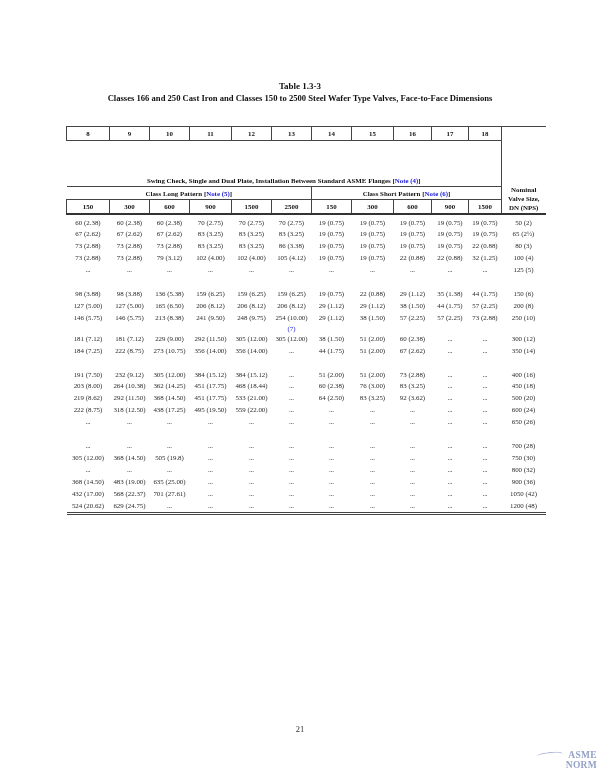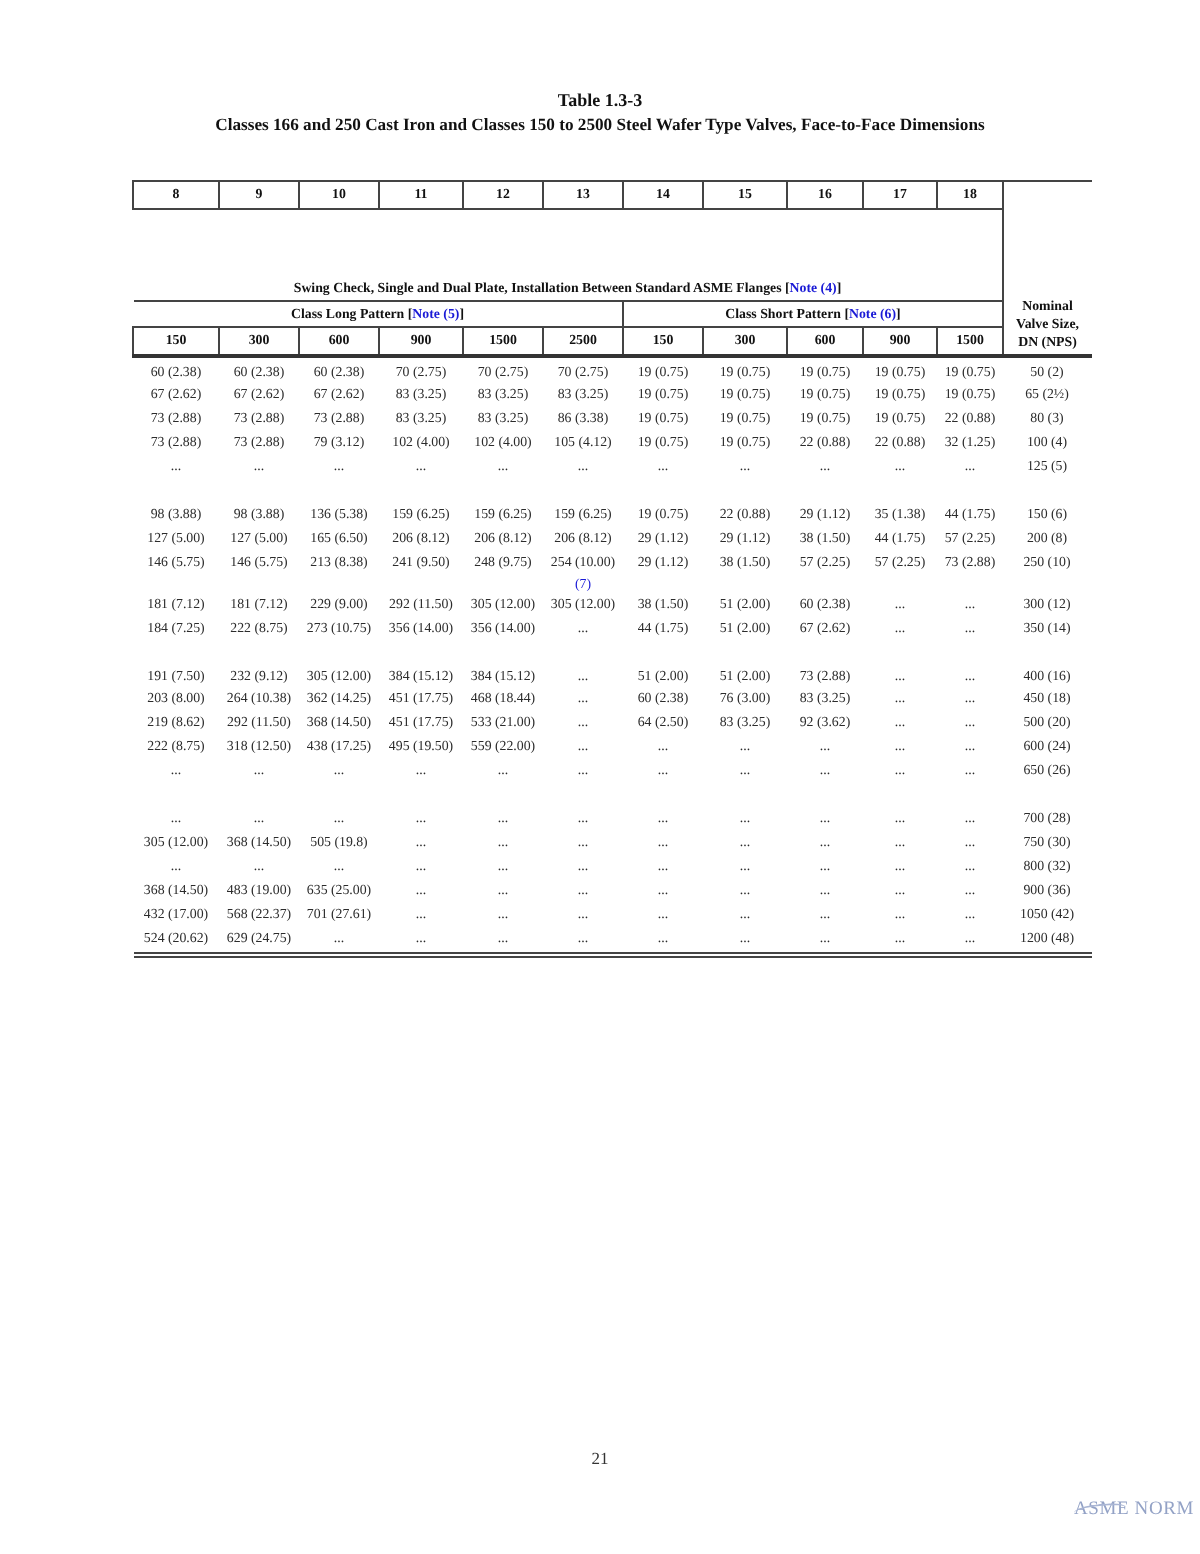--- a/index.html
+++ b/index.html
@@ -1,19 +1,19 @@
 <!DOCTYPE html>
 <html><head>
 <meta charset="utf-8">
 <style>
   * { margin:0; padding:0; box-sizing:border-box; }
   html,body { width:600px; height:777px; background:#ffffff; font-family:"Liberation Serif","DejaVu Serif",serif; color:#222; }
   .page { position:relative; width:600px; height:777px; overflow:hidden; }
 
-  .title-block { padding-top:44px; text-align:center; }
+  .title-block { padding-top:80px; text-align:center; }
   .table-no { font-size:9px; font-weight:bold; color:#111; line-height:12px; }
   .table-title { font-size:8.6px; font-weight:bold; color:#111; line-height:13px; }
 
   table.ff { border-collapse:collapse; table-layout:fixed; width:479px; margin:21px 0 0 66px;
              border-bottom:3px double #444; }
   table.ff td { font-size:6.9px; white-space:nowrap; overflow:visible; }
 
   
   td.numcell { height:14px; border:1px solid #444; text-align:center; font-weight:bold; font-size:7.4px; color:#111; }
   
@@ -39,21 +39,21 @@
   tbody#table-body tr:first-child td { padding-top:2px; }
 
   .note-link { color:#1a1ad6; text-decoration:none; cursor:pointer; }
   .cell-note { color:#1a1ad6; font-size:6.9px; line-height:9px; text-align:center; cursor:pointer; }
 
   .page-number { position:absolute; top:724px; left:0; width:100%; text-align:center;
                  font-size:8.5px; color:#333; }
 
   .watermark { position:absolute; top:750px; left:537px; width:60px; text-align:right; }
   .wm-text { font-size:9.5px; letter-spacing:0.3px; color:#93a2c6; font-variant:small-caps;
-             font-weight:normal; line-height:10px; display:block; }
+             font-weight:bold; line-height:10px; display:block; }
   .wm-swoosh { position:absolute; top:2px; left:0px; width:26px; height:6px;
                border-top:1px solid #aab6d4; border-radius:50%; transform:rotate(-6deg); }
 </style>
 </head>
 <body>
 
 <div class="page">
 
   <div class="title-block">
     <div class="table-no">Table 1.3-3</div>

